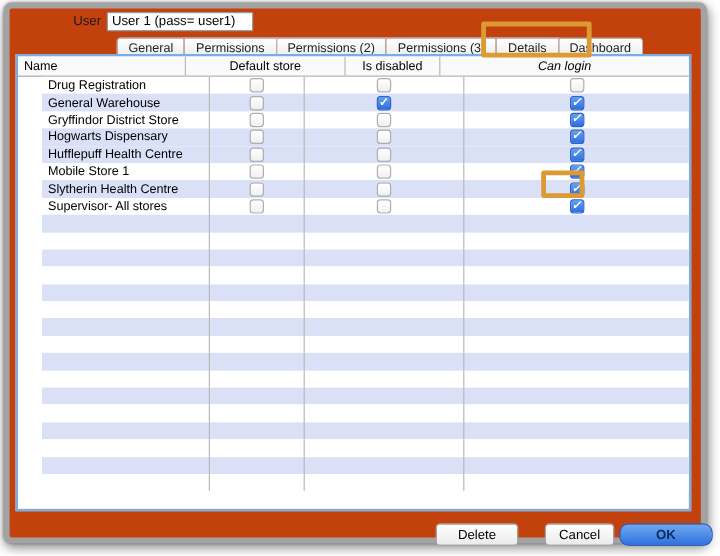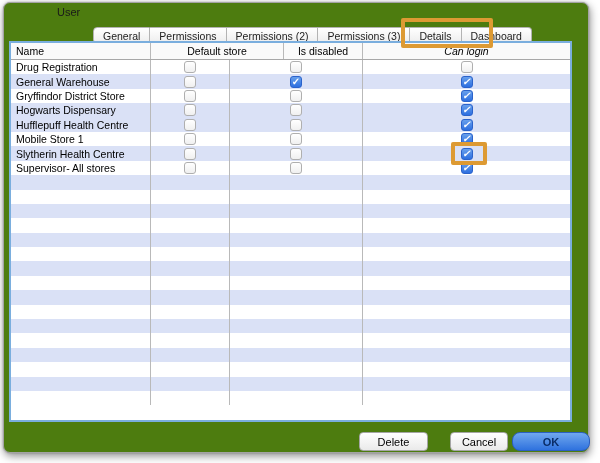--- a/index.html
+++ b/index.html
@@ -1,21 +1,21 @@
 <!DOCTYPE html>
 <html><head>
 <meta charset="utf-8">
 <style>
   * { margin:0; padding:0; box-sizing:border-box; }
   body { font-family:"Liberation Sans", sans-serif; background:#fff; }
   .stage { position:relative; width:600px; height:463px; background:#fff; overflow:hidden; }
 
   .window {
     position:absolute; left:3px; top:2px; width:586px; height:451px;
-    background:#4d7c0f; border:1px solid #a3a3a3; border-radius:7px;
+    background:#c2410c; border:5px solid #a3a3a3; border-radius:7px;
     box-shadow:1px 3px 9px rgba(0,0,0,.45), 0 0 2px rgba(0,0,0,.25);
     padding-left:45px;
   }
 
   .user-row { position:absolute; left:53px; top:3px; display:flex; align-items:center; gap:5px; font-size:11px; color:#1a1a1a; }
   .user-input {
     width:122px; height:16px; font-family:"Liberation Sans", sans-serif; font-size:11px;
     border:1px solid #9c9c9c; padding:1px 3px; background:#fff; color:#000; border-radius:1px;
   }
 
@@ -28,21 +28,21 @@
   .tab:first-child { border-left:1px solid #b3b3b3; border-radius:4px 0 0 4px; }
   .tab:last-child { border-radius:0 4px 4px 0; }
   .tab.active { background:linear-gradient(#5c99ea,#2d70dd); color:#fff; border-color:#3a6fc0; }
 
   .table {
     position:absolute; left:5px; top:38px; width:563px; height:381px;
     background:#fff; border:2px solid #7aaede; overflow:hidden;
   }
   .thead { display:flex; height:17px; background:#fafafa; border-bottom:1px solid #a8a8a8; }
   .hcell { font-size:10.5px; color:#000; display:flex; align-items:center; justify-content:center; }
-  .trow { display:flex; height:14.4px; background:#fff; }
+  .trow { display:flex; height:14.4px; background:#fff;margin-left:20px; }
   .trow.alt { background:#dae1f6; }
   .cell { display:flex; align-items:center; overflow:hidden; }
   .c0 { width:140px; justify-content:flex-start; padding-left:5px; border-right:1px solid #b9b9b9; }
   .c1 { width:79px;  justify-content:center; border-right:1px solid #b9b9b9; }
   .c2 { width:133px; justify-content:center; border-right:1px solid #b9b9b9; }
   .c3 { flex:1; justify-content:center;font-style:italic; }
   .cell.c0 { font-size:10.5px; color:#000; white-space:nowrap; }
 
   .cb {
     width:12px; height:12px; border-radius:3px; position:relative;
@@ -68,20 +68,21 @@
   }
 </style>
 </head>
 <body>
 
 <div class="stage">
   <div class="window">
 
     <div class="user-row">
       <span>User</span>
+      <input class="user-input" readonly="" value="User 1 (pass= user1)" style="">
     </div>
 
     <div class="tabbar" id="tabbar">
         <div class="tab">General</div>
         <div class="tab">Permissions</div>
         <div class="tab">Permissions (2)</div>
         <div class="tab">Permissions (3)</div>
         <div class="tab">Details</div>
         <div class="tab">Dashboard</div>
       </div>

